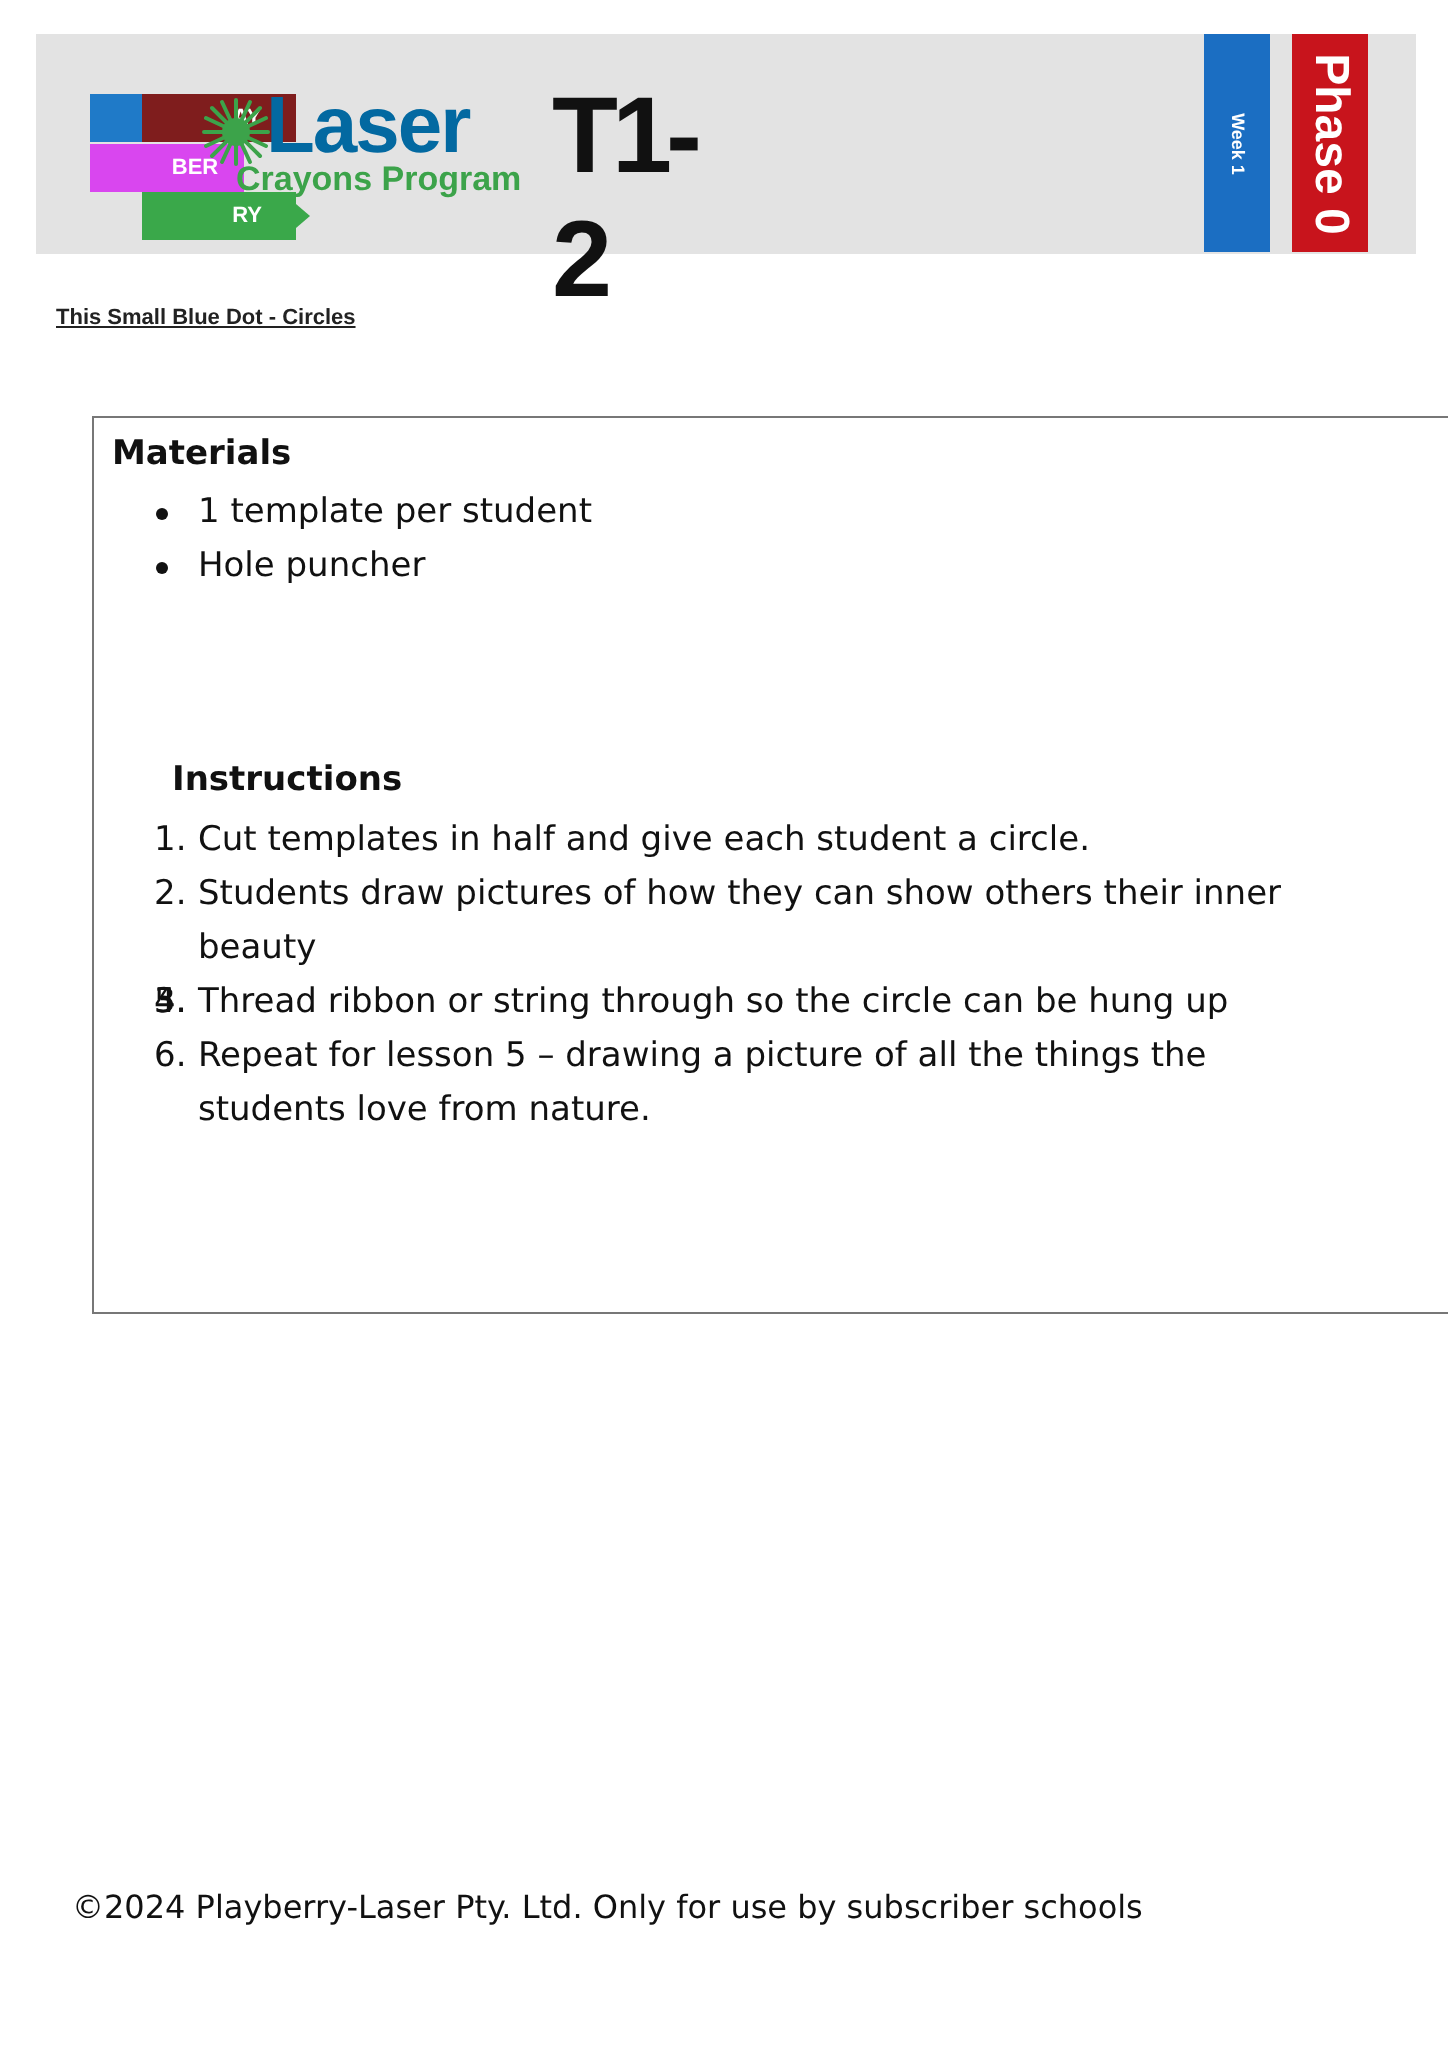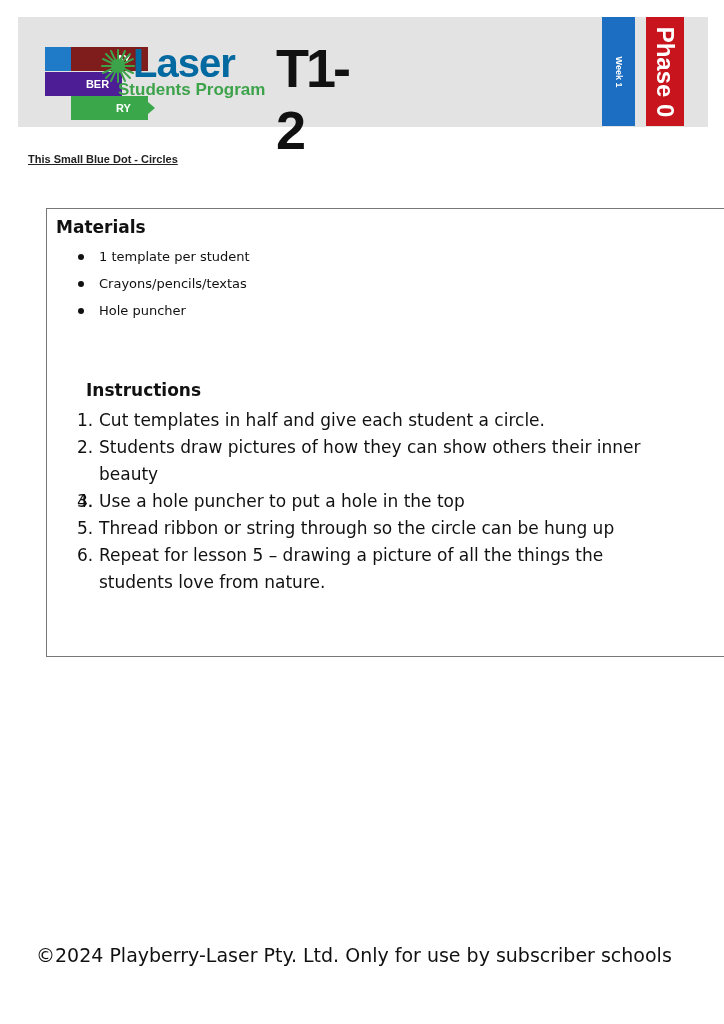--- a/index.html
+++ b/index.html
@@ -5,21 +5,21 @@
   html, body { margin: 0; padding: 0; background: #ffffff; }
   body { width: 724px; height: 1024px; position: relative; overflow: hidden; font-family: "DejaVu Sans", sans-serif; color: #111; }
 
   .header-band { position: absolute; left: 18px; top: 17px; width: 690px; height: 110px; background: #e3e3e3; }
 
   .logo { position: absolute; left: 45px; top: 47px; width: 300px; height: 55px; }
   .puzzle { position: absolute; left: 0; top: 0; width: 52px; height: 50px; }
   .pz { position: absolute; width: 49px; height: 24px; color: #fff; font-family: "Liberation Sans", sans-serif; font-weight: bold; font-size: 11px; display: flex; align-items: center; justify-content: center; padding-left: 28px; }
   .pz.pl { left: 0; top: 0; background: #1f7ac8; }
   .pz.ay { left: 26px; top: 0; background: #7f1d1d; }
-  .pz.ber { left: 0; top: 25px; background: #4c1d95; }
+  .pz.ber { left: 0; top: 25px; background: #d946ef; }
   .pz.ry { left: 26px; top: 25px; background: #3aa84a; margin-top: 24px; }
   .pz.ry::after { content: ""; position: absolute; right: -7px; top: 6px; border-left: 7px solid #3aa84a; border-top: 6px solid transparent; border-bottom: 6px solid transparent; }
 
   .laser-star { position: absolute; left: 56px; top: 2px; width: 34px; height: 34px; }
   .laser-word { position: absolute; left: 88px; top: -6px; font-family: "Liberation Sans", sans-serif; font-weight: bold; font-size: 40px; color: #0369a1; letter-spacing: -1px; }
   .literacy { position: absolute; left: 73px; top: 33px; font-family: "Liberation Sans", sans-serif; font-weight: bold; font-size: 17px; color: #3ca34a; }
   .t12 { position: absolute; left: 194px; top: -10px; font-family: "Liberation Sans", sans-serif; font-weight: bold; font-size: 54px; color: #111; letter-spacing: -3px; margin-left: 37px; }
 
   .tab-week { position: absolute; left: 602px; top: 17px; width: 33px; height: 109px; background: #1b6ec2; }
   .tab-phase { position: absolute; left: 646px; top: 17px; width: 38px; height: 109px; background: #c8141c; }
@@ -28,28 +28,28 @@
   .tab-phase .vtext { font-size: 24px; }
 
   .doc-title { position: absolute; left: 0; width: 724px; top: 153px; font-family: "Liberation Sans", sans-serif; font-weight: bold; font-size: 11px; text-decoration: underline; color: #222; padding-left: 28px; }
 
   .content-box { position: absolute; left: 46px; top: 208px; width: 704px; height: 449px; border: 1px solid #777; box-sizing: border-box; }
   .section-heading { position: absolute; left: 9px; font-family: "DejaVu Sans", sans-serif; font-weight: bold; font-size: 17px; color: #111; }
   .materials-heading { top: 8px; }
   .instructions-heading { top: 171px; margin-left: 30px; }
 
   .bullet-list { position: absolute; left: 0; top: 34px; margin: 0; padding: 0; list-style: none; }
-  .bullet-item { position: relative; height: 27px; padding-left: 52px; font-size: 13px; line-height: 27px; white-space: nowrap; }
+  .bullet-item { position: relative; height: 27px; padding-left: 52px; font-size: 17px; line-height: 27px; white-space: nowrap; }
   .bullet-dot { position: absolute; left: 31px; top: 11px; width: 6px; height: 6px; border-radius: 50%; background: #111; }
 
   .num-list { position: absolute; left: 0; top: 198px; margin: 0; padding: 0; list-style: none; width: 620px; }
   .num-item { position: relative; padding-left: 52px; font-size: 17px; line-height: 27px; }
   .num-marker { position: absolute; left: 30px; top: 0; }
 
-  .footer { position: absolute; left: 36px; top: 944px; font-size: 19px; color: #111; white-space: nowrap; }
+  .footer { position: absolute; left: 36px; top: 944px; font-size: 16px; color: #111; white-space: nowrap; }
 </style>
 </head>
 <body>
 
 <div class="header-band"></div>
 
 <div class="logo">
   <div class="puzzle">
     <div class="pz pl">PL</div>
     <div class="pz ay">AY</div>
@@ -63,45 +63,44 @@
       <line x1="5" y1="5" x2="29" y2="29"></line>
       <line x1="29" y1="5" x2="5" y2="29"></line>
       <line x1="10" y1="2" x2="24" y2="32"></line>
       <line x1="24" y1="2" x2="10" y2="32"></line>
       <line x1="2" y1="10" x2="32" y2="24"></line>
       <line x1="2" y1="24" x2="32" y2="10"></line>
     </g>
     <circle cx="17" cy="17" r="7" fill="#3ca34a"></circle>
   </svg>
   <div class="laser-word">Laser</div>
-  <div class="literacy">Students Program</div>
+  <div class="literacy">Crayons Program</div>
   <div class="t12">T1-2</div>
 </div>
 
 <div class="tab-week">
   <span class="vtext">Week 1</span>
 </div>
 <div class="tab-phase">
   <span class="vtext">Phase 0</span>
 </div>
 
 <div class="doc-title">This Small Blue Dot - Circles</div>
 
 <div class="content-box">
   <div class="section-heading materials-heading">Materials</div>
   <ul class="bullet-list">
     <li class="bullet-item"><span class="bullet-dot"></span><span>1 template per student</span></li>
-    <li class="bullet-item"><span class="bullet-dot"></span><span>Crayons/pencils/textas</span></li>
     <li class="bullet-item"><span class="bullet-dot"></span><span>Hole puncher</span></li>
   </ul>
 
   <div class="section-heading instructions-heading">Instructions</div>
   <ol class="num-list">
     <li class="num-item"><span class="num-marker">1.</span><span>Cut templates in half and give each student a circle.</span></li>
     <li class="num-item"><span class="num-marker">2.</span><span>Students draw pictures of how they can show others their inner beauty</span></li>
     <li class="num-item"><span class="num-marker">3.</span></li>
-    <li class="num-item"><span class="num-marker">4.</span><span>Use a hole puncher to put a hole in the top</span></li>
+    <li class="num-item"><span class="num-marker">4.</span></li>
     <li class="num-item"><span class="num-marker">5.</span><span>Thread ribbon or string through so the circle can be hung up</span></li>
     <li class="num-item"><span class="num-marker">6.</span><span>Repeat for lesson 5 – drawing a picture of all the things the students love from nature.</span></li>
   </ol>
 </div>
 
 <div class="footer">©2024 Playberry-Laser Pty. Ltd. Only for use by subscriber schools</div>
 
 </body></html>

